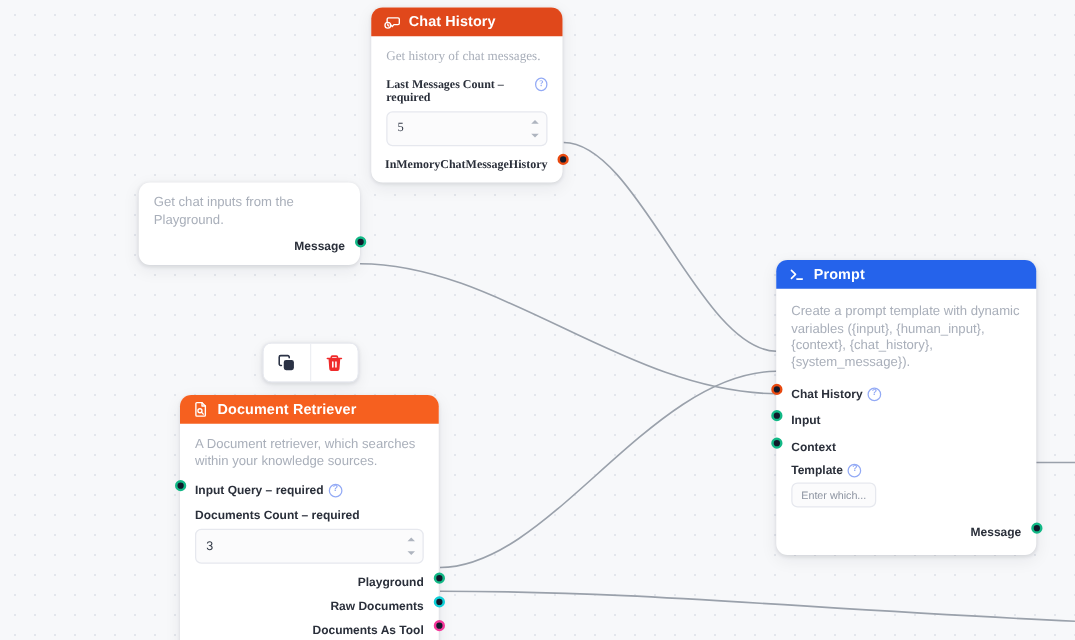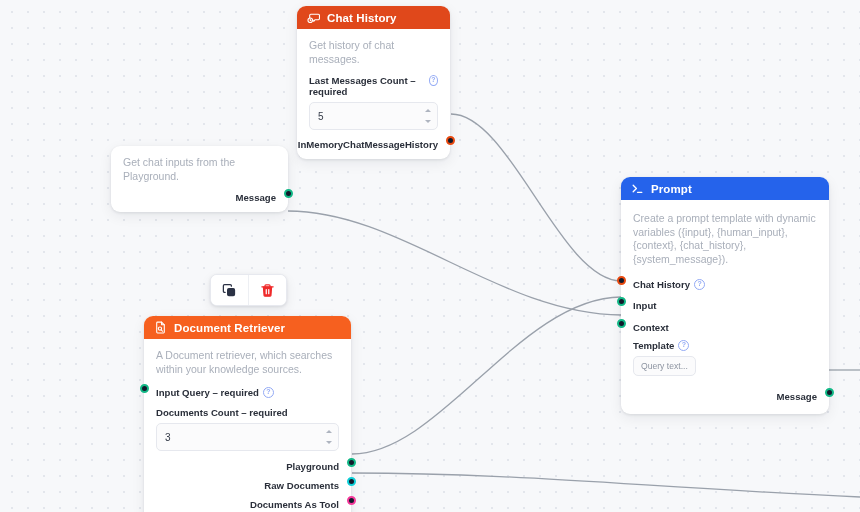--- a/index.html
+++ b/index.html
@@ -182,21 +182,21 @@
     <div class="node-head" style="background:#e0481b;">
       <span class="hicon">
         <svg width="13" height="13" viewBox="0 0 24 24" fill="none" stroke="#ffffff" stroke-width="2" stroke-linecap="round" stroke-linejoin="round">
           <path d="M21 6H7a2 2 0 0 0-2 2v6a2 2 0 0 0 2 2h3l2.5 3 2.5-3h6a2 2 0 0 0 2-2V8a2 2 0 0 0-2-2z"></path>
           <circle cx="6" cy="17" r="4.2" fill="#e0481b"></circle>
           <path d="M6 15v2l1.4 1"></path>
         </svg>
       </span>
       <span>Chat History</span>
     </div>
-    <div class="node-body" style="padding-bottom:4px;">
+    <div class="node-body" style="padding-bottom:4px;font-family:Liberation Serif, serif;">
       <p class="desc">Get history of chat messages.</p>
       <div class="field-label">
         <span>Last Messages Count – required</span>
         <span class="help-icon">?</span>
       </div>
       <div class="numinput">
         <span>5</span>
         <span class="spin">
           <i class="up"></i>
           <i class="dn"></i>
@@ -278,21 +278,21 @@
         <span class="lbl">Raw Documents</span>
         <span class="port right cyan"></span>
       </div>
       <div class="port-row out" style="margin-top:2px;">
         <span class="lbl">Documents As Tool</span>
         <span class="port right pink"></span>
       </div>
     </div>
   </div>
 
-  <div class="node" style="left:621px; top:177px; width:208px;">
+  <div class="node" style="left:621px; top:208px; width:208px;">
     <div class="node-head" style="background:#2563eb;">
       <span class="hicon">
         <svg width="13" height="13" viewBox="0 0 24 24" fill="none" stroke="#ffffff" stroke-width="2.4" stroke-linecap="round" stroke-linejoin="round">
           <path d="M4 6l6 6-6 6"></path>
           <path d="M12 19h8"></path>
         </svg>
       </span>
       <span>Prompt</span>
     </div>
     <div class="node-body" style="padding:12px 12px 8px 12px;">
@@ -311,21 +311,21 @@
       </div>
       <div class="port-row in" style="margin-bottom:4px;">
         <span class="port left green"></span>
         <span class="lbl">Context</span>
       </div>
 
       <div class="field-label" style="margin-bottom:4px;">
         <span>Template</span>
         <span class="help-icon">?</span>
       </div>
-      <div class="textbox">Query text...</div>
+      <div class="textbox">Enter which...</div>
 
       <div class="port-row out" style="margin-top:12px; margin-bottom:1px;">
         <span class="lbl">Message</span>
         <span class="port right green"></span>
       </div>
     </div>
   </div>
 
 </div>
 

